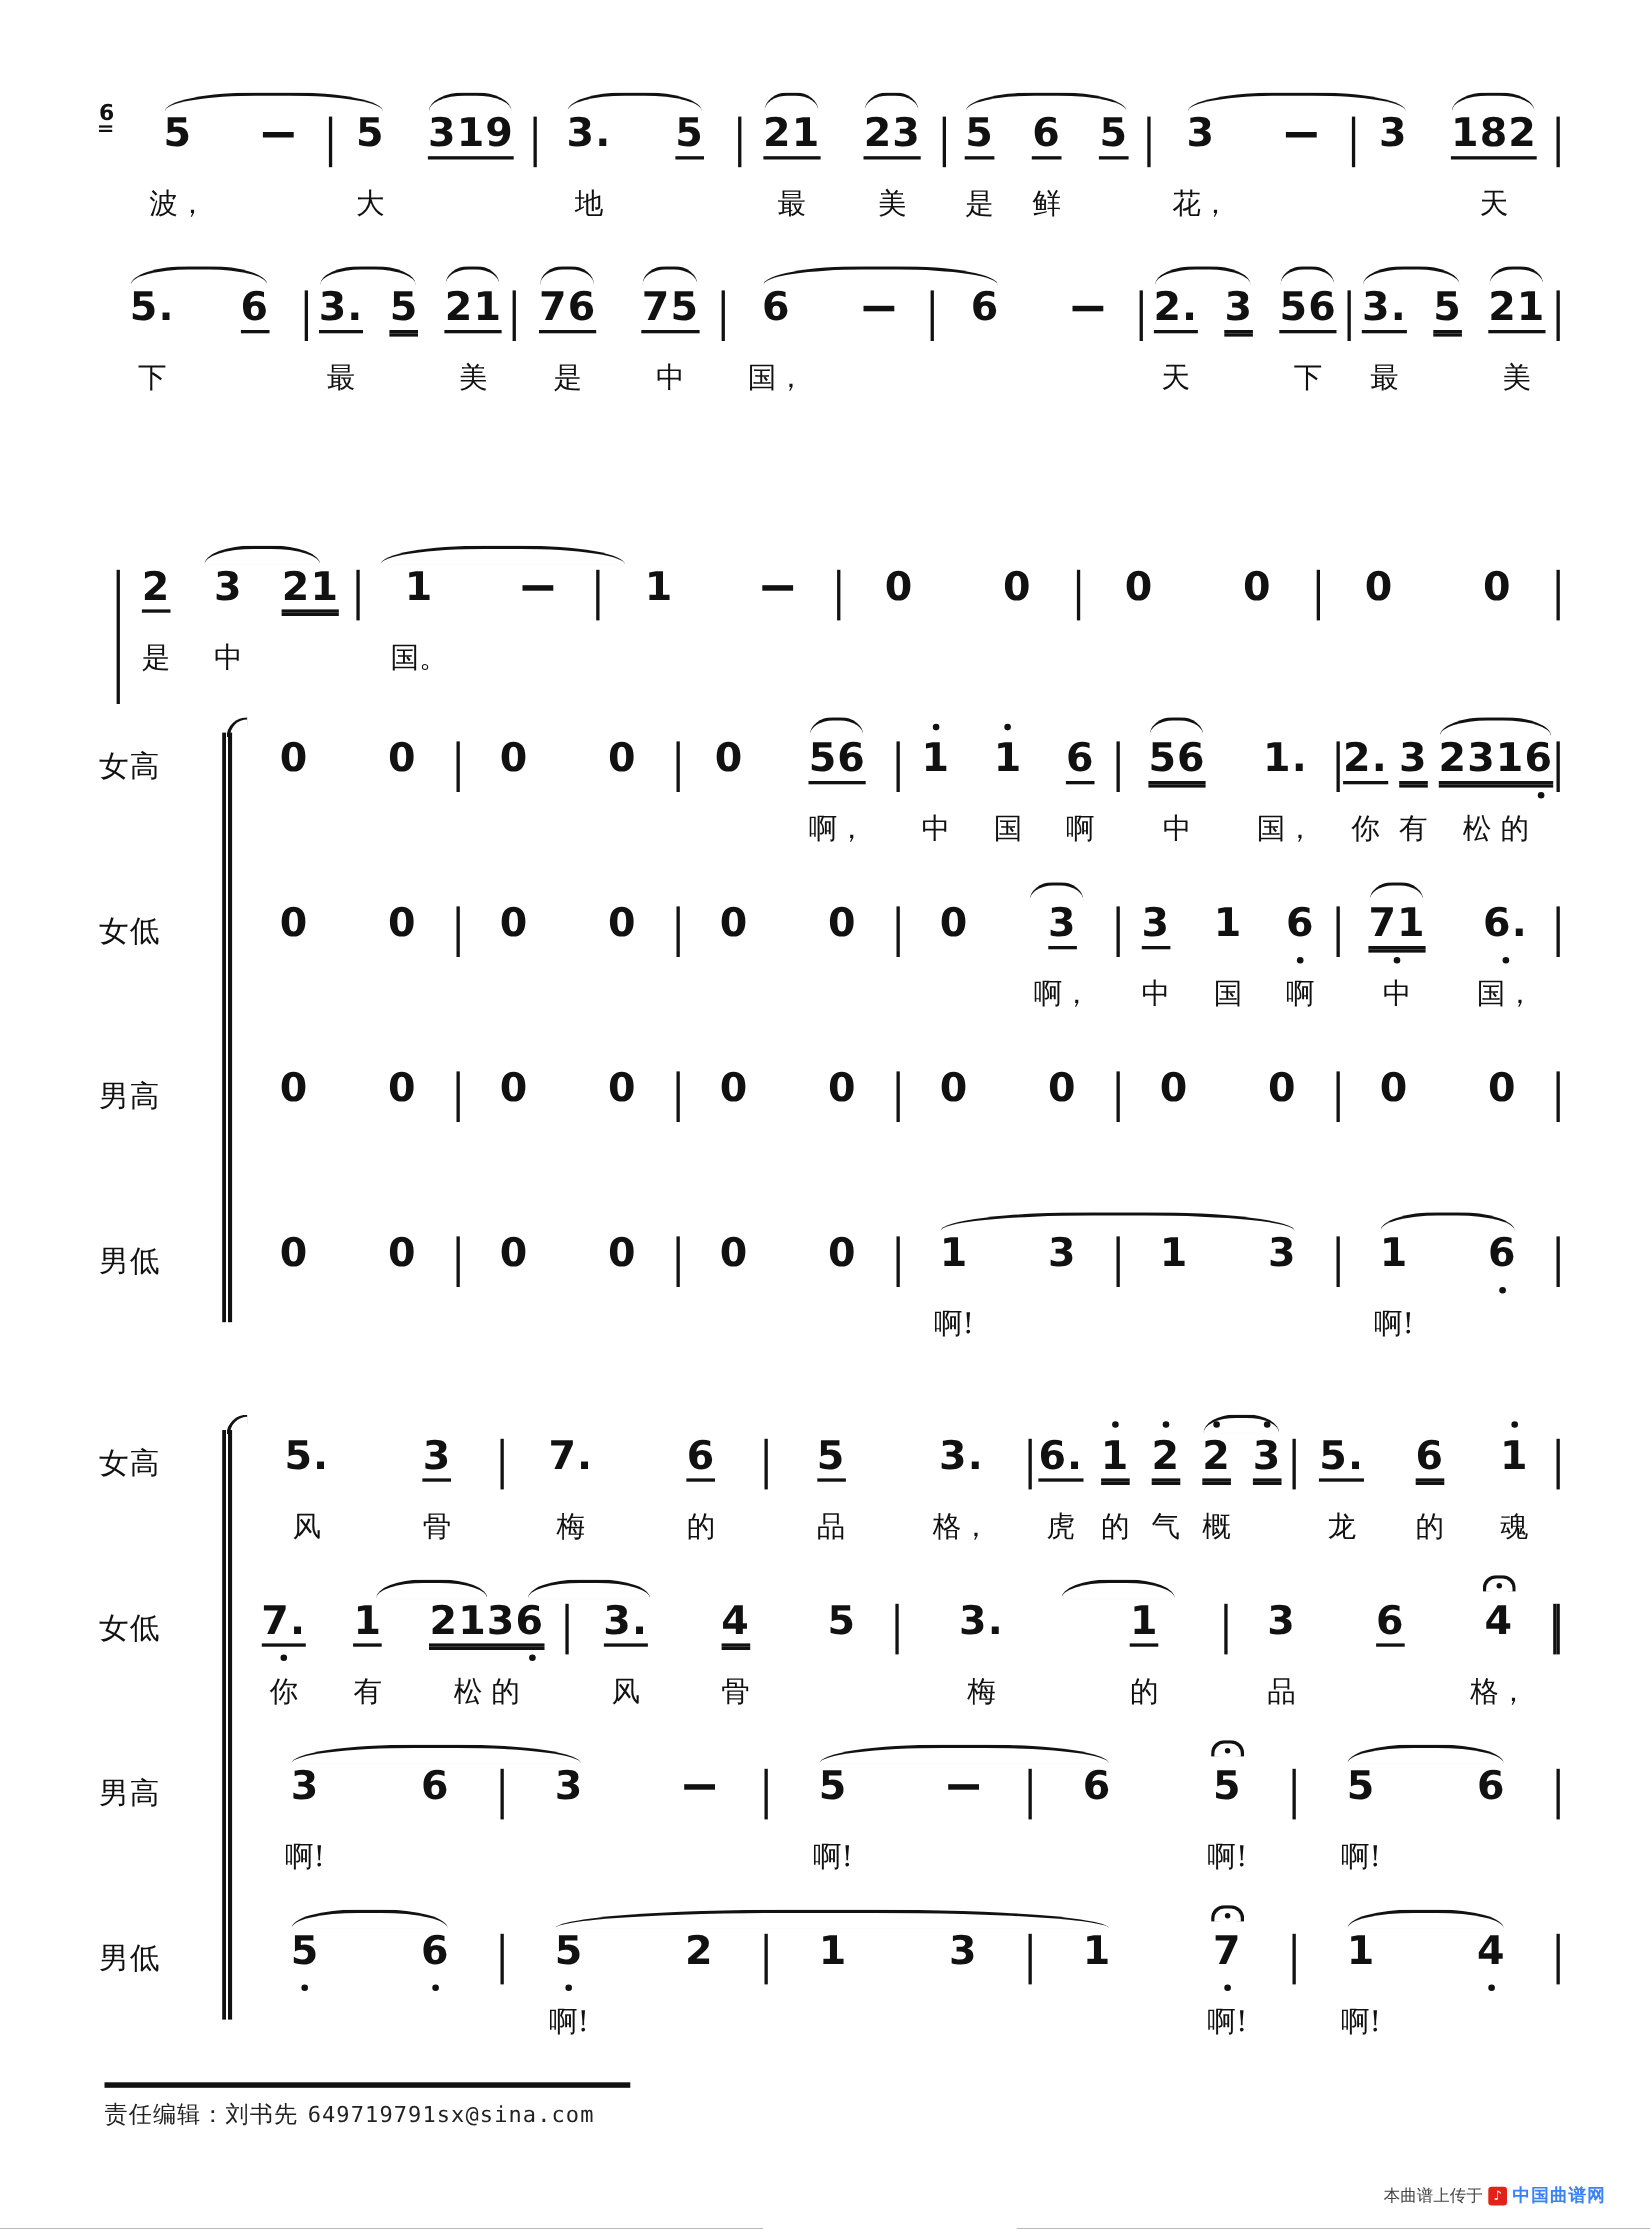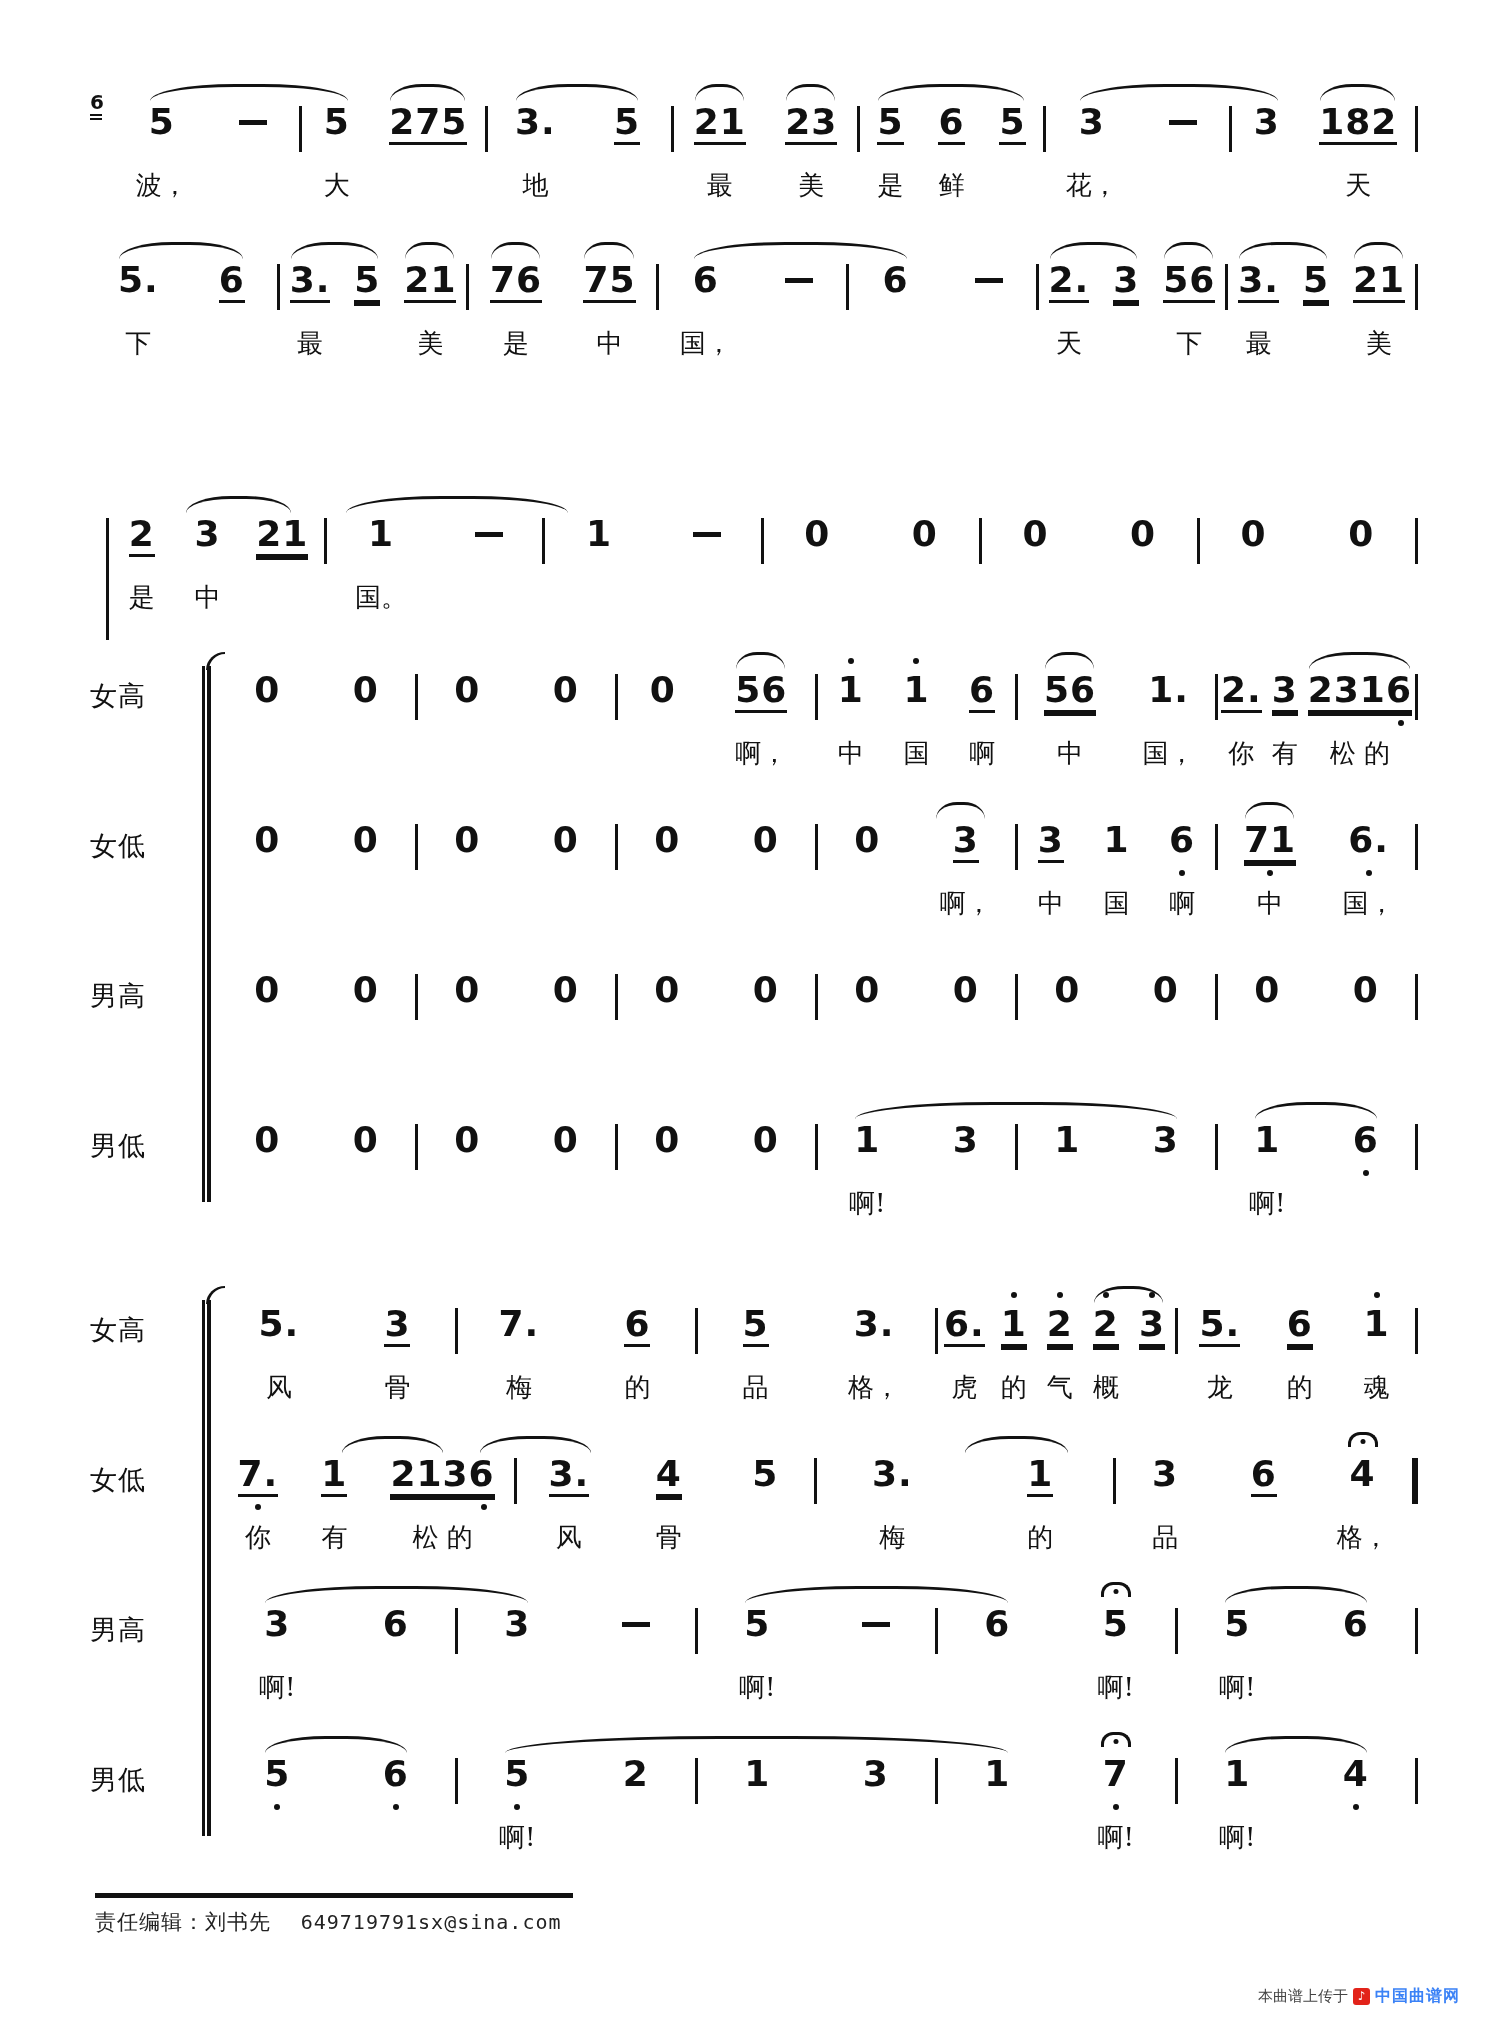--- a/index.html
+++ b/index.html
@@ -41,21 +41,21 @@
   .meter{position:relative;flex:none;width:26px;padding-top:12px;text-align:left;}
   .meter b{font-size:20px;display:block;line-height:20px;}
   .meter i{display:block;width:12px;height:2px;background:#111;margin-top:2px;box-shadow:0 4px 0 #111;}
   .brace{position:absolute;left:112px;top:18px;bottom:46px;width:9px;
          background:linear-gradient(90deg,#111 0 3px,#fff 3px 5px,#111 5px 9px);}
   .brace::before{content:"";position:absolute;top:-14px;left:4px;width:16px;height:16px;
          border-left:3px solid #111;border-top:2px solid #111;border-radius:100% 0 0 0;}
   .footer-line{position:absolute;left:95px;top:1893px;width:478px;height:5px;background:#111;}
   .footer{position:absolute;left:95px;top:1908px;font:21px "DejaVu Serif","Liberation Serif",serif;
           color:#222;letter-spacing:1px;}
-  .footer .email{font-family:"DejaVu Sans Mono","Liberation Mono",monospace;margin-left:22px;font-size:20px;}
+  .footer .email{font-family:"DejaVu Sans Mono","Liberation Mono",monospace;margin-left:1px;font-size:20px;}
   .site-credit{position:absolute;right:40px;top:1986px;display:flex;align-items:center;gap:5px;
           font:15px "DejaVu Serif","Liberation Serif",serif;color:#444;text-align:center;}
   .logo{width:17px;height:17px;border-radius:3px;background:#e2231a;color:#fff;display:flex;
         align-items:center;justify-content:center;font-size:12px;line-height:17px;flex:none;}
   .sitename{color:#3b82f6;font-weight:700;font-size:16px;letter-spacing:1px;}
 </style>
 </head>
 <body>
 
 <div class="page">
@@ -67,21 +67,21 @@
               <b>6</b>
               <i></i>
             </span>
             <div class="measure">
               <span class="tok"><span class="g">5</span><span class="ly">波，</span></span>
               <span class="tok"><span class="g dash"></span></span>
             </div>
             <div class="bar"></div>
             <div class="measure">
               <span class="tok"><span class="g">5</span><span class="ly">大</span></span>
-              <span class="tok"><span class="g u1">275</span></span>
+              <span class="tok"><span class="g u1">319</span></span>
             </div>
             <div class="bar"></div>
             <div class="measure">
               <span class="tok"><span class="g">3.</span><span class="ly">地</span></span>
               <span class="tok"><span class="g u1">5</span></span>
             </div>
             <div class="bar"></div>
             <div class="measure">
               <span class="tok"><span class="g u1">21</span><span class="ly">最</span></span>
               <span class="tok"><span class="g u1">23</span><span class="ly">美</span></span>

